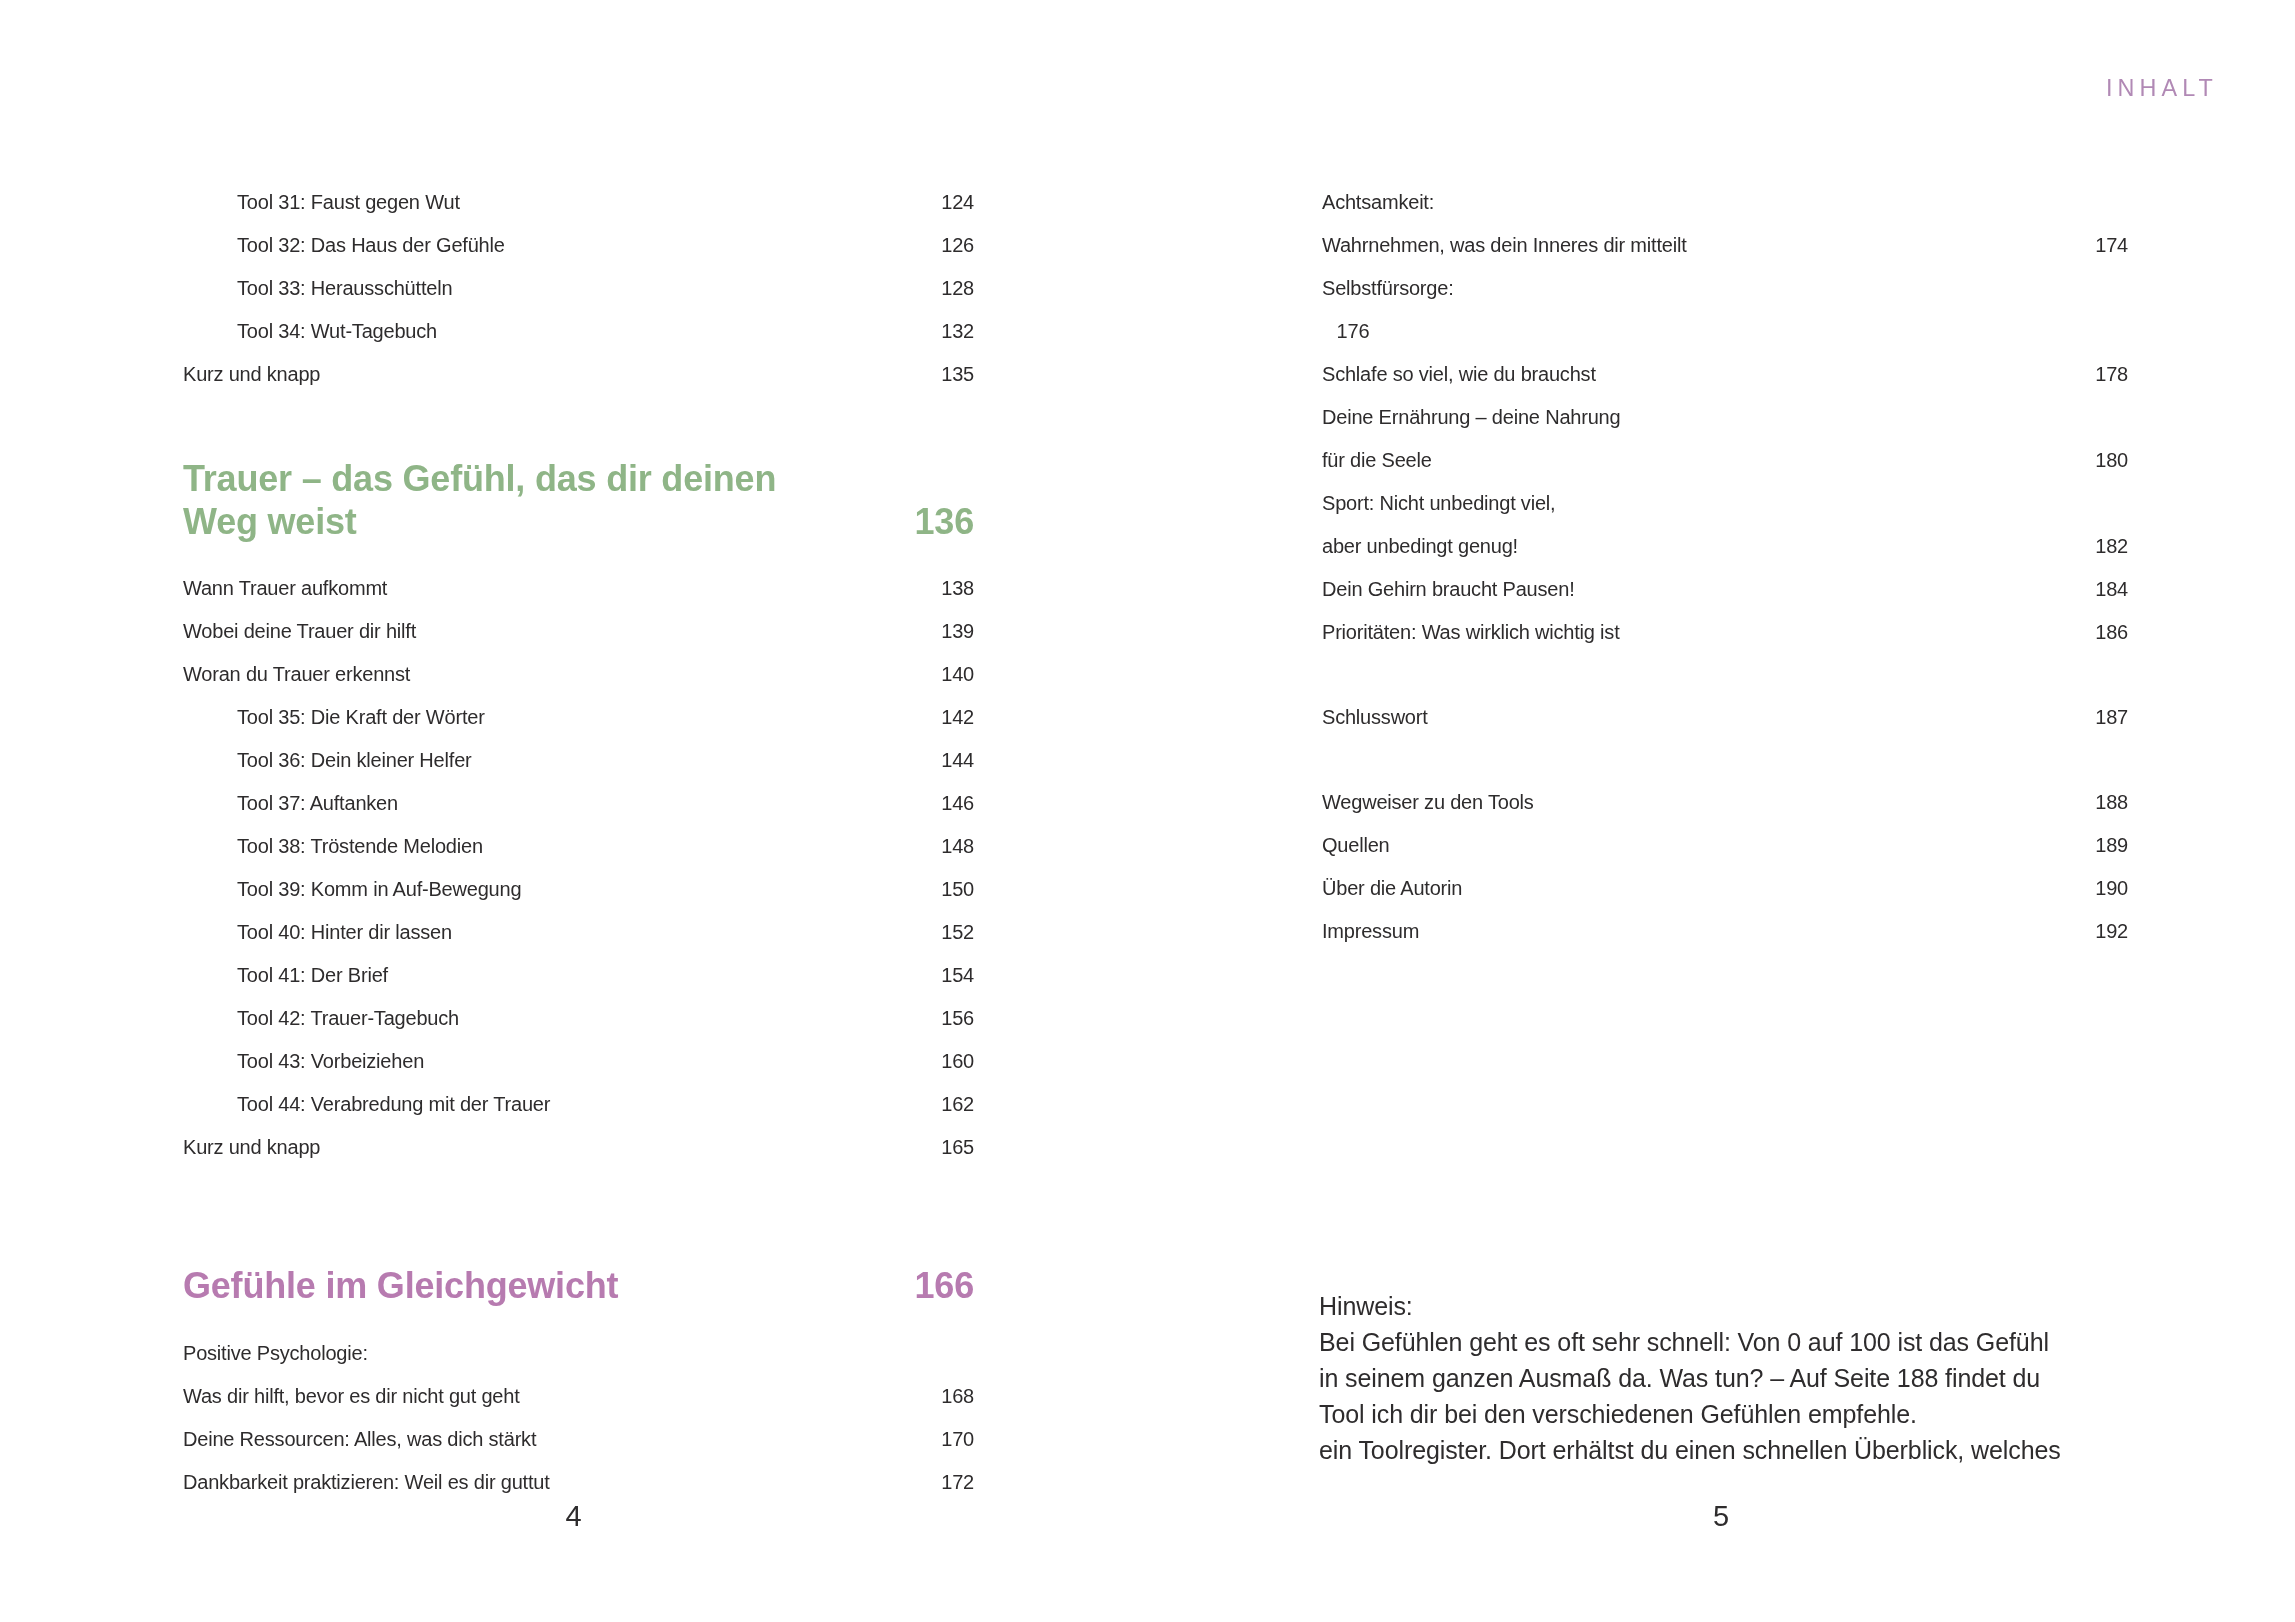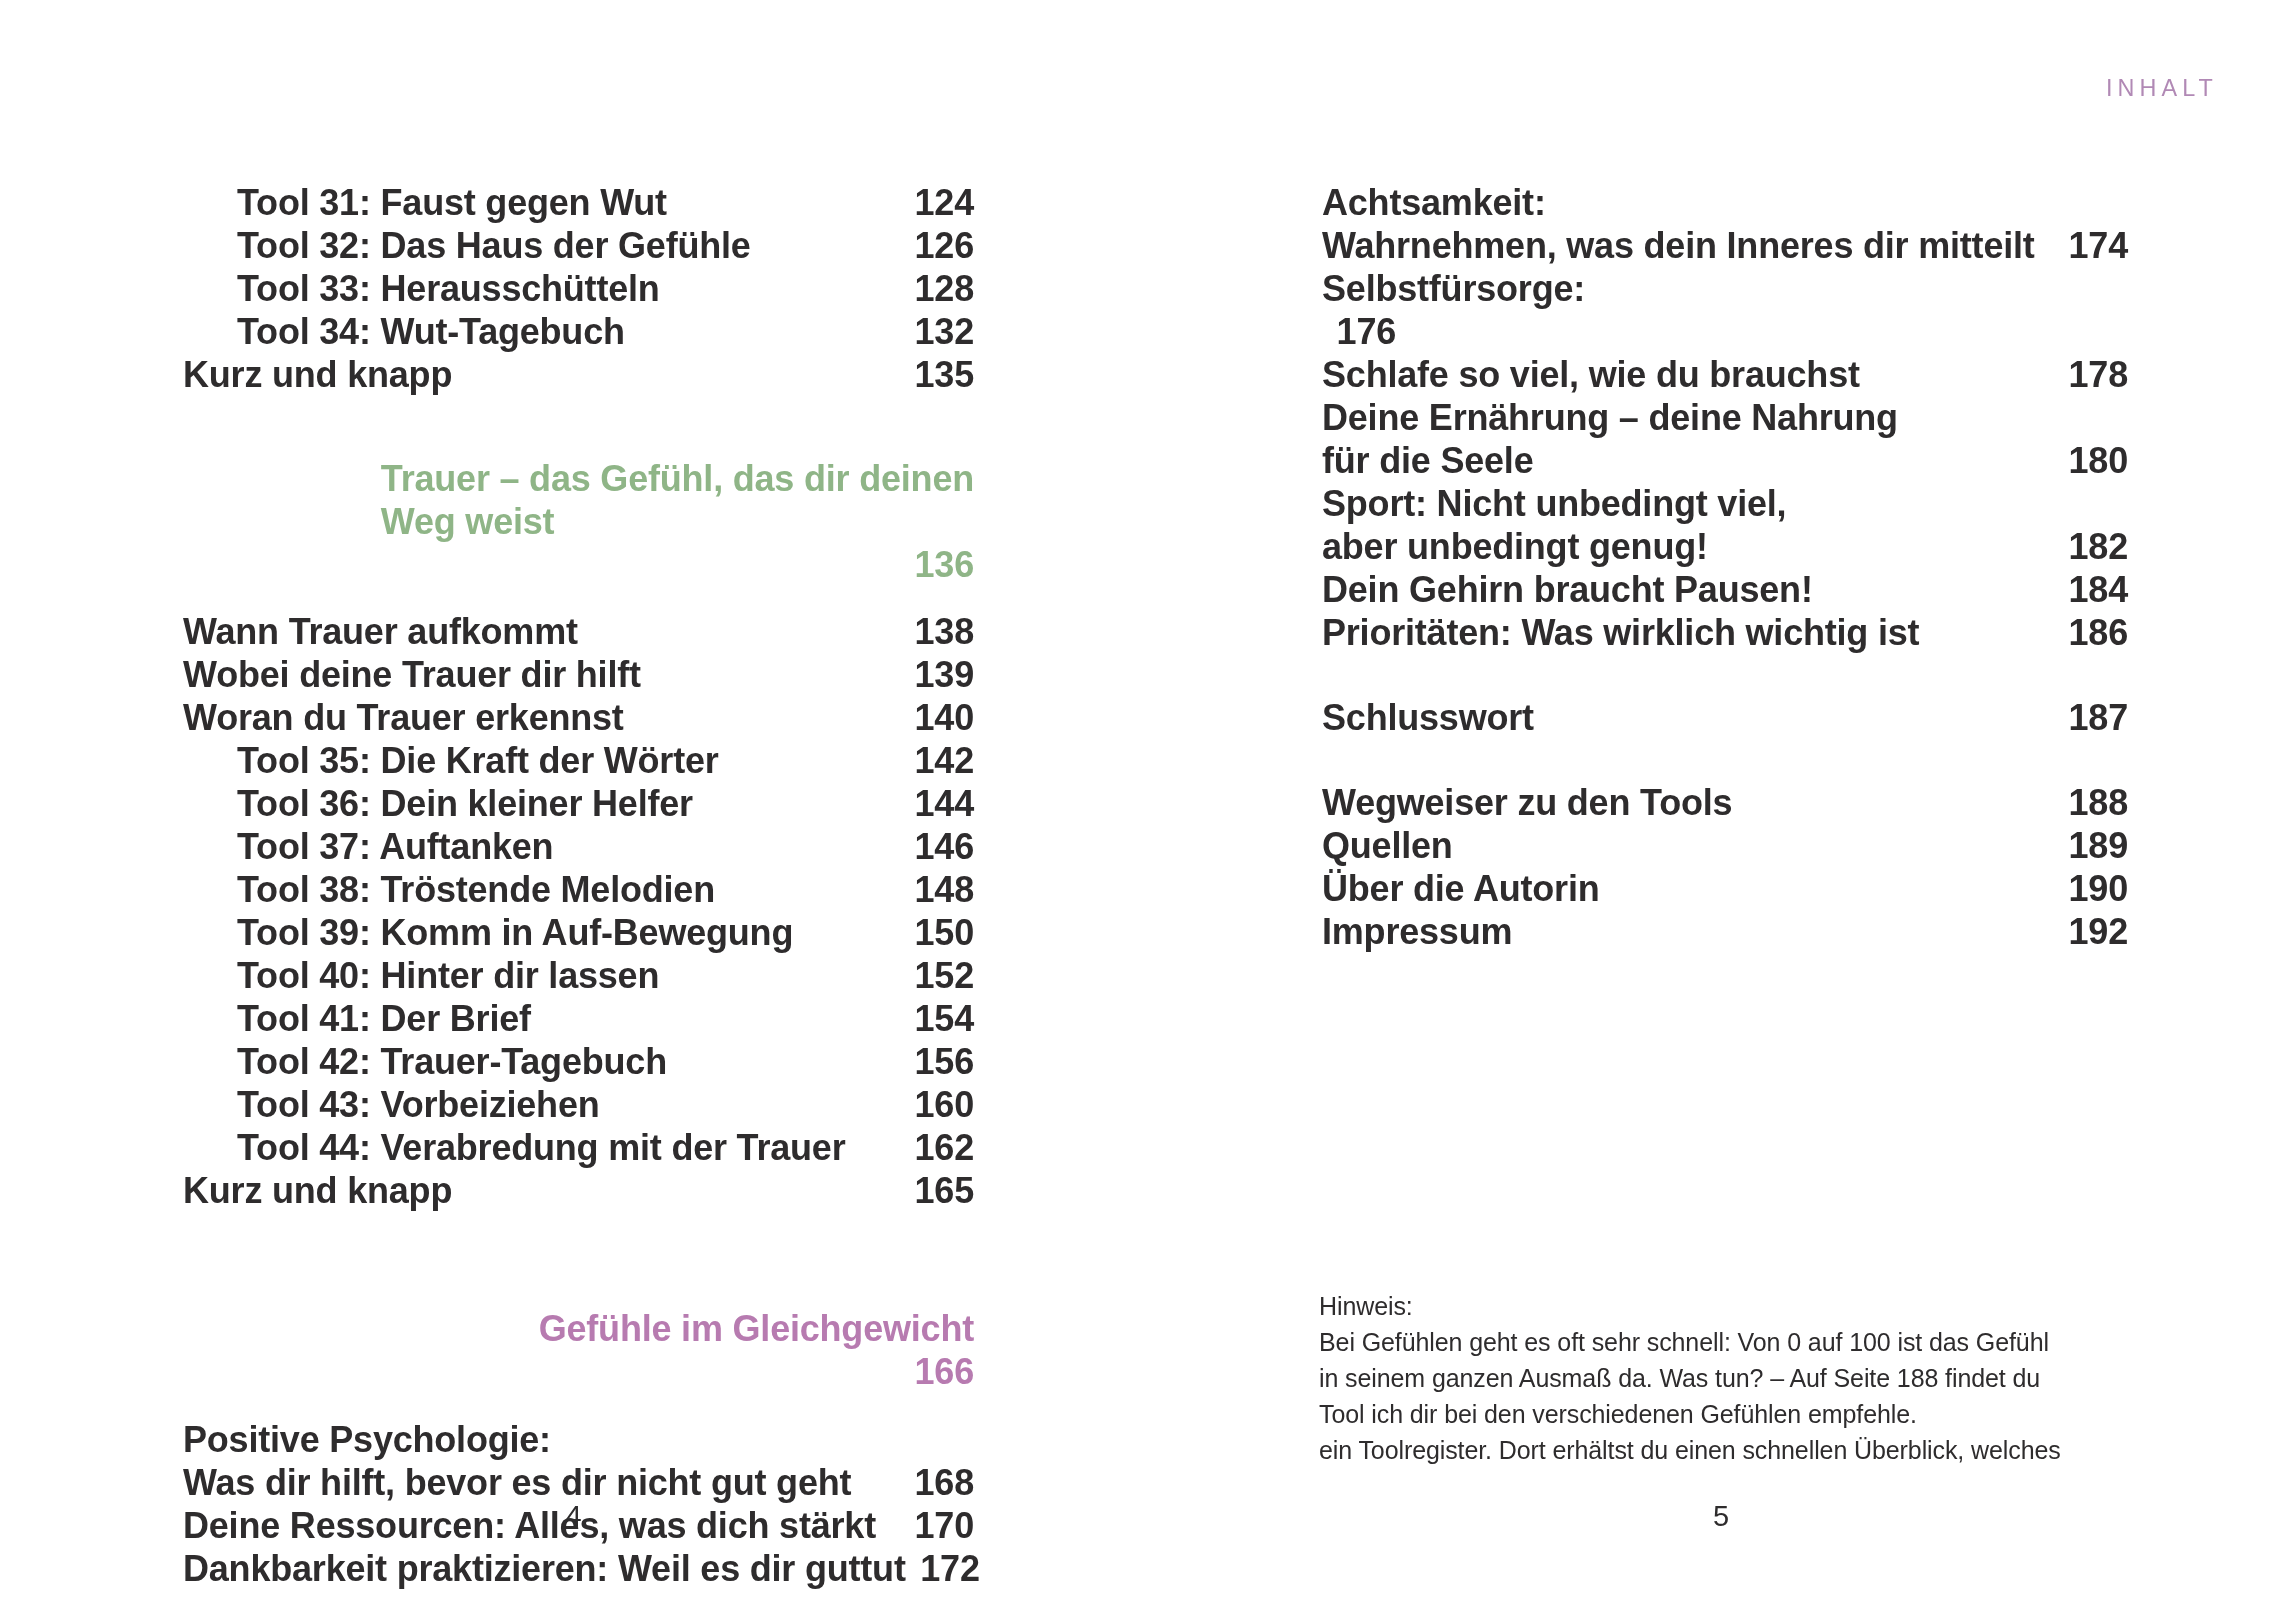--- a/index.html
+++ b/index.html
@@ -16,29 +16,29 @@
     position:absolute;top:75px;right:77px;
     font-size:23.4px;letter-spacing:5.1px;color:#b189b5;margin-left:33px;
   }
 
   .content{position:absolute;top:181px}
   #page-left  .content{left:183px;width:791px}
   #page-right .content{left:175px;width:806px}
 
   .row{
     display:flex;justify-content:space-between;align-items:baseline;
-    height:43px;line-height:43px;font-size:36px;letter-spacing:-0.2px;font-weight:bold;
+    height:43px;line-height:43px;font-size:20px;letter-spacing:-0.2px;
   }
   .row .lbl{white-space:nowrap}
   .row .pg{text-align:right;padding-left:14.6px}
   .row.indent{padding-left:54px}
 
   .sec-head{
     display:flex;justify-content:space-between;align-items:flex-end;
-    font-weight:bold;font-size:36px;line-height:43px;letter-spacing:-0.2px;flex-direction:column;
+    font-weight:bold;font-size:36px;line-height:43px;letter-spacing:-0.2px;
   }
   .sec-head.green{color:#8fb587}
   .sec-head.pink{color:#b77bb0}
   .sec-head .pg{text-align:right;padding-left:14.6px}
 
   .mt-head-trauer{margin-top:61px;margin-bottom:24px}
   .mt-head-balance{margin-top:95px;margin-bottom:25px}
   .mt-gap{margin-top:42px}
 
   .note{

